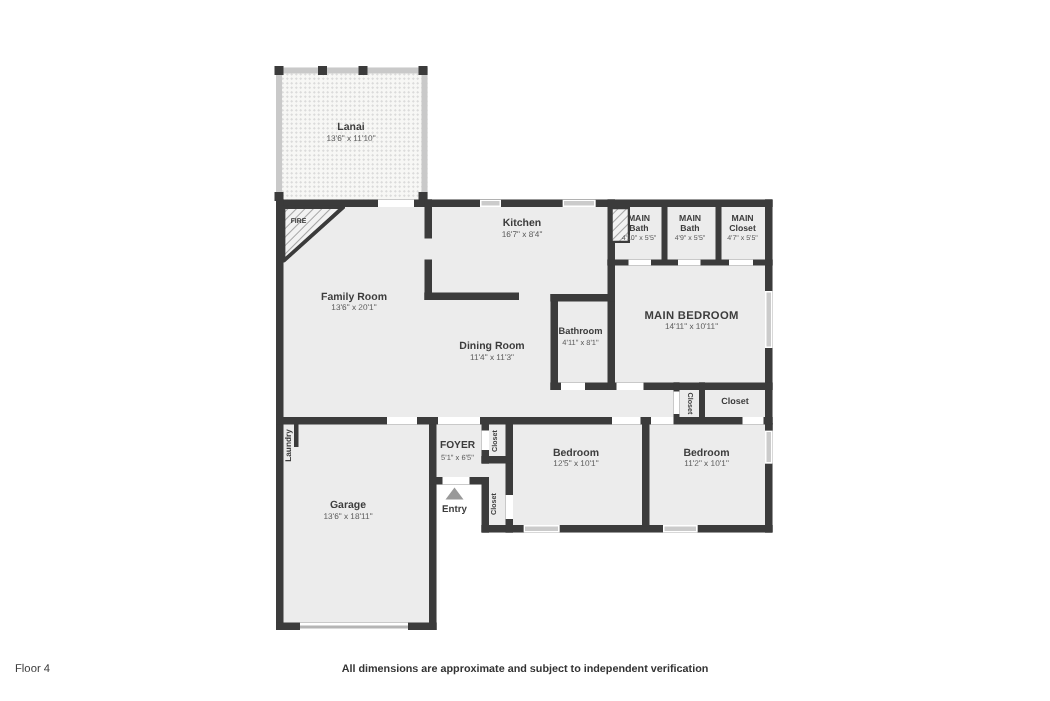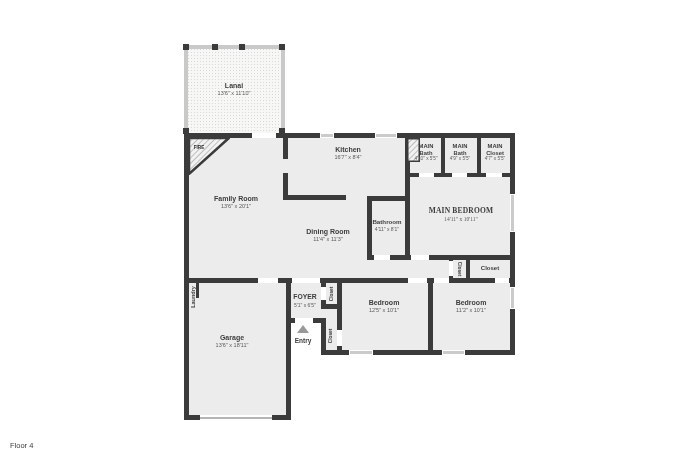--- a/index.html
+++ b/index.html
@@ -149,21 +149,21 @@
   <div class="lbl sm" style="left:460px;top:153px;">
     <div class="nm">MAIN</div>
     <div class="nm2">Bath</div>
     <div class="dm">4'9" x 5'5"</div>
   </div>
   <div class="lbl sm" style="left:495px;top:153px;">
     <div class="nm">MAIN</div>
     <div class="nm2">Closet</div>
     <div class="dm">4'7" x 5'5"</div>
   </div>
-  <div class="lbl" style="left:461px;top:214px;font-family:Liberation Serif, serif;">
+  <div class="lbl" style="left:461px;top:214px;">
     <div class="nm big">MAIN BEDROOM</div>
     <div class="dm">14'11" x 10'11"</div>
   </div>
   <div class="lbl" style="left:387px;top:225px;">
     <div class="nm" style="font-size:6.2px;">Bathroom</div>
     <div class="dm" style="font-size:5px;">4'11" x 8'1"</div>
   </div>
   <div class="lbl" style="left:328px;top:235px;">
     <div class="nm">Dining Room</div>
     <div class="dm">11'4" x 11'3"</div>
@@ -186,14 +186,15 @@
   <div class="lbl" style="left:384px;top:306px;">
     <div class="nm">Bedroom</div>
     <div class="dm">12'5" x 10'1"</div>
   </div>
   <div class="lbl" style="left:471px;top:306px;">
     <div class="nm">Bedroom</div>
     <div class="dm">11'2" x 10'1"</div>
   </div>
 
   <div class="footer-left">Floor 4</div>
+  <div class="footer-center">All dimensions are approximate and subject to independent verification</div>
 
 </div>
 
 </body></html>

